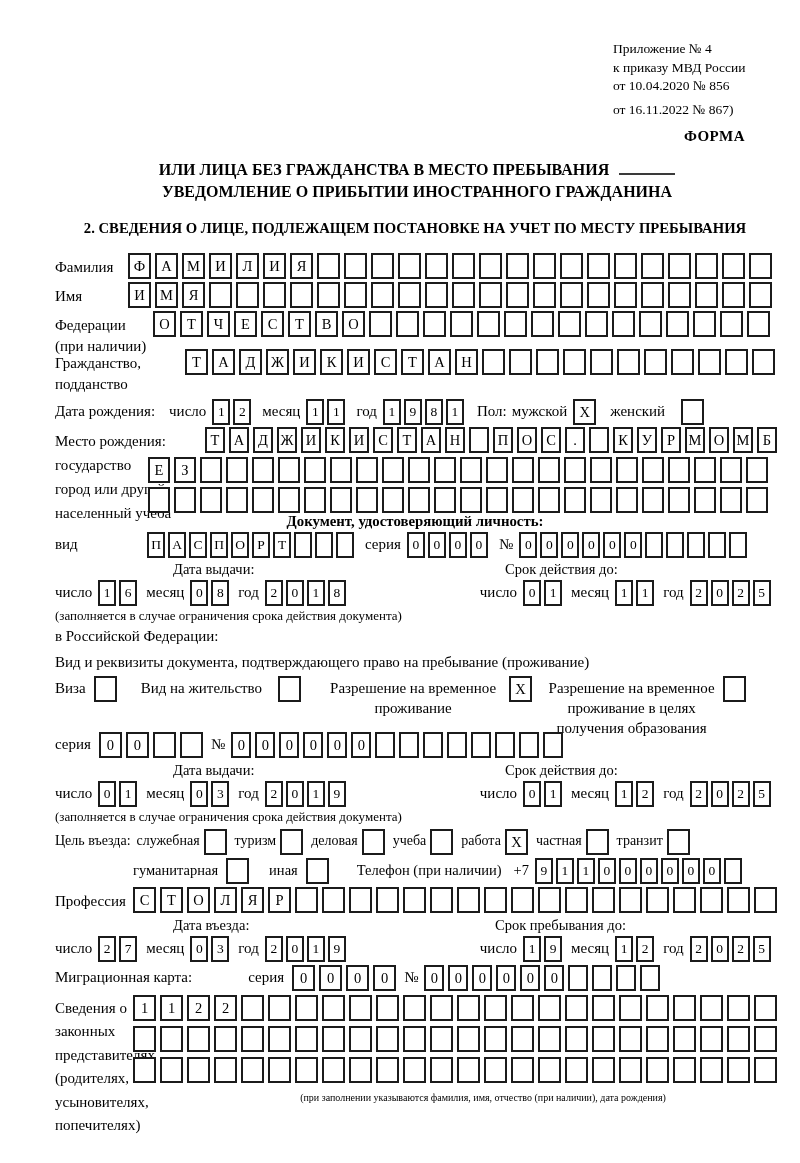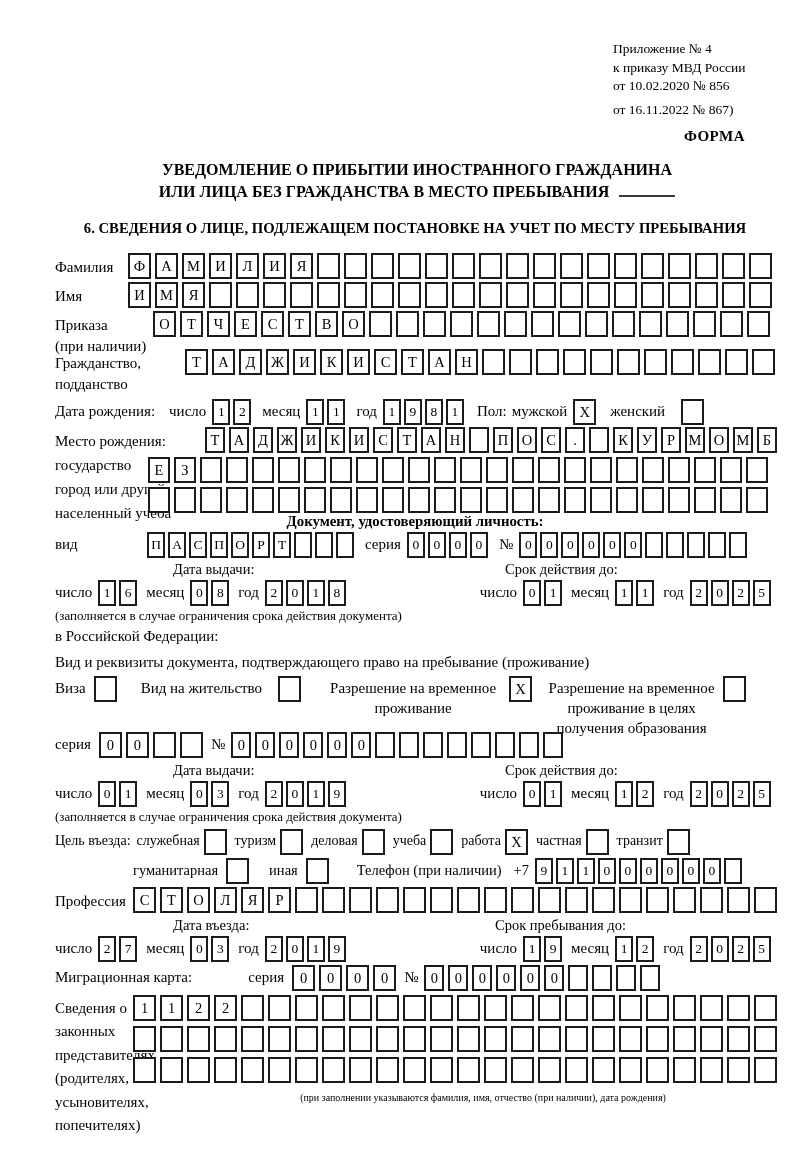--- a/index.html
+++ b/index.html
@@ -38,33 +38,33 @@
 .purpose-row{font-size:14px}
 </style>
 </head>
 <body>
 
 <div class="page">
 
   <div class="appendix">
     <div>Приложение № 4</div>
     <div>к приказу МВД России</div>
-    <div>от 10.02.2020 № 856</div>
+    <div>от 10.04.2020 № 856</div>
     <div class="gap"></div>
     <div>от 16.11.2022 № 867)</div>
   </div>
 
   <div class="forma">ФОРМА</div>
 
   <div class="title">
+    <div><span>ИЛИ ЛИЦА БЕЗ ГРАЖДАНСТВА В МЕСТО ПРЕБЫВАНИЯ</span><span class="blank"></span></div>
     <div>УВЕДОМЛЕНИЕ О ПРИБЫТИИ ИНОСТРАННОГО ГРАЖДАНИНА</div>
-    <div><span>ИЛИ ЛИЦА БЕЗ ГРАЖДАНСТВА В МЕСТО ПРЕБЫВАНИЯ</span><span class="blank"></span></div>
-  </div>
-
-  <div class="section1">6. СВЕДЕНИЯ О ЛИЦЕ, ПОДЛЕЖАЩЕМ ПОСТАНОВКЕ НА УЧЕТ ПО МЕСТУ ПРЕБЫВАНИЯ</div>
+  </div>
+
+  <div class="section1">2. СВЕДЕНИЯ О ЛИЦЕ, ПОДЛЕЖАЩЕМ ПОСТАНОВКЕ НА УЧЕТ ПО МЕСТУ ПРЕБЫВАНИЯ</div>
 
   <div class="frow" style="margin-top:16px">
     <div class="flabel w73">Фамилия</div>
     <div class="cells">
         <span class="cell">Ф</span>
         <span class="cell">А</span>
         <span class="cell">М</span>
         <span class="cell">И</span>
         <span class="cell">Л</span>
         <span class="cell">И</span>
@@ -114,21 +114,21 @@
         <span class="cell"></span>
         <span class="cell"></span>
         <span class="cell"></span>
         <span class="cell"></span>
         <span class="cell"></span>
       </div>
   </div>
 
   <div class="frow" style="margin-top:3px;height:38px">
     <div class="flabel w98">
-      <div>Приказа</div>
+      <div>Федерации</div>
       <div>(при наличии)</div>
     </div>
     <div class="cells">
         <span class="cell">О</span>
         <span class="cell">Т</span>
         <span class="cell">Ч</span>
         <span class="cell">Е</span>
         <span class="cell">С</span>
         <span class="cell">Т</span>
         <span class="cell">В</span>

